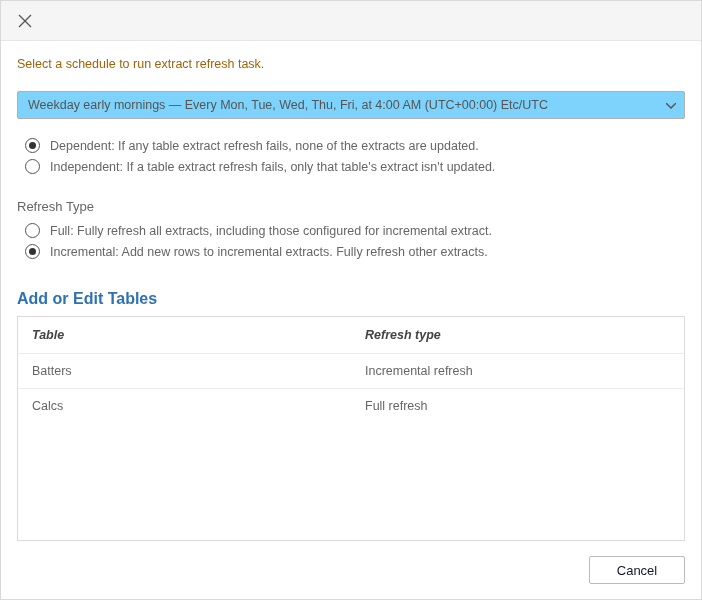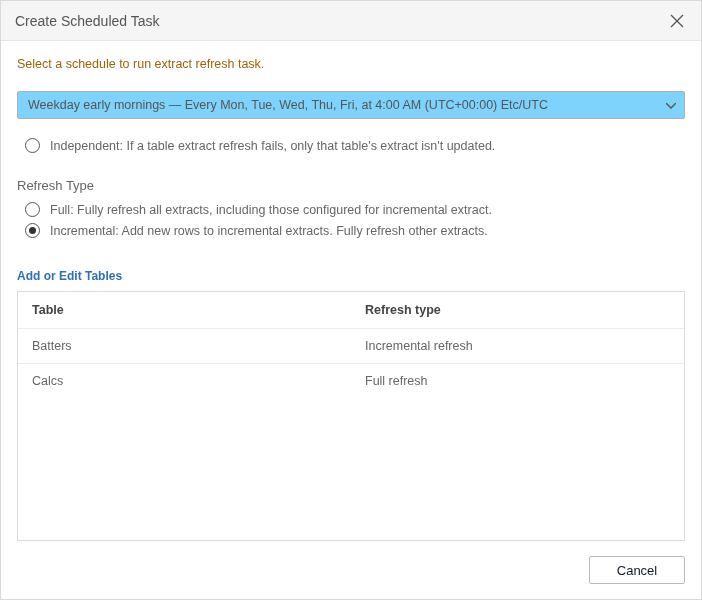--- a/index.html
+++ b/index.html
@@ -103,39 +103,39 @@
     width: 7px; height: 7px;
     border-radius: 50%;
     background: #333;
   }
   .radio-label {
     font-size: 12.5px;
     color: #666;
   }
   .add-link {
     color: #2e72b2;
-    font-size: 12px;
+    font-size: 16px;
     font-weight: 600;
     margin: 28px 0 8px 0;
     display: inline-block;
     cursor: pointer;
   }
   .tables-box {
     border: 1px solid #dcdcdc;
     flex: 1;
     display: flex;
     flex-direction: column;
     overflow: hidden;
     min-height: 0;
   }
   .t-row {
     display: flex;
     border-top: 1px solid #ececec;
   }
-  .t-row:first-child { border-top: none; }
+  .t-row:first-child { border-top: none; font-style: italic; }
   .t-cell {
     padding: 10px 14px;
     font-size: 12.5px;
     color: #666;
     flex: 0 0 50%;
   }
   .t-head .t-cell {
     font-weight: 700;
     color: #444;
     padding: 11px 14px;
@@ -169,21 +169,20 @@
     color: #fff;
     font-weight: 600;
   }
 </style>
 </head>
 <body>
 
 <div class="dialog">
 
   <div class="header">
-    <div class="header-title">Create Scheduled Task</div>
     <div class="close-btn">
       <svg width="14" height="14" viewBox="0 0 14 14">
         <line x1="1" y1="1" x2="13" y2="13" stroke="#555" stroke-width="1.2"></line>
         <line x1="13" y1="1" x2="1" y2="13" stroke="#555" stroke-width="1.2"></line>
       </svg>
     </div>
   </div>
 
   <div class="content">
 
@@ -193,20 +192,26 @@
       <span>Weekday early mornings — Every Mon, Tue, Wed, Thu, Fri, at 4:00 AM (UTC+00:00) Etc/UTC</span>
       <span class="select-caret">
         <svg width="10" height="6" viewBox="0 0 10 6">
             <path d="M0 0 L5 5 L10 0" fill="none" stroke="#555" stroke-width="1.4"></path>
           </svg>
       </span>
     </div>
 
     <div class="radio-group">
       <div class="radio-item">
+        <span class="radio-circle">
+            <span class="radio-dot"></span>
+          </span>
+        <span class="radio-label">Dependent: If any table extract refresh fails, none of the extracts are updated.</span>
+      </div>
+      <div class="radio-item">
         <span class="radio-circle"></span>
         <span class="radio-label">Independent: If a table extract refresh fails, only that table's extract isn't updated.</span>
       </div>
     </div>
 
     <div class="section-h">Refresh Type</div>
     <div>
       <div class="radio-item">
         <span class="radio-circle"></span>
         <span class="radio-label">Full: Fully refresh all extracts, including those configured for incremental extract.</span>

